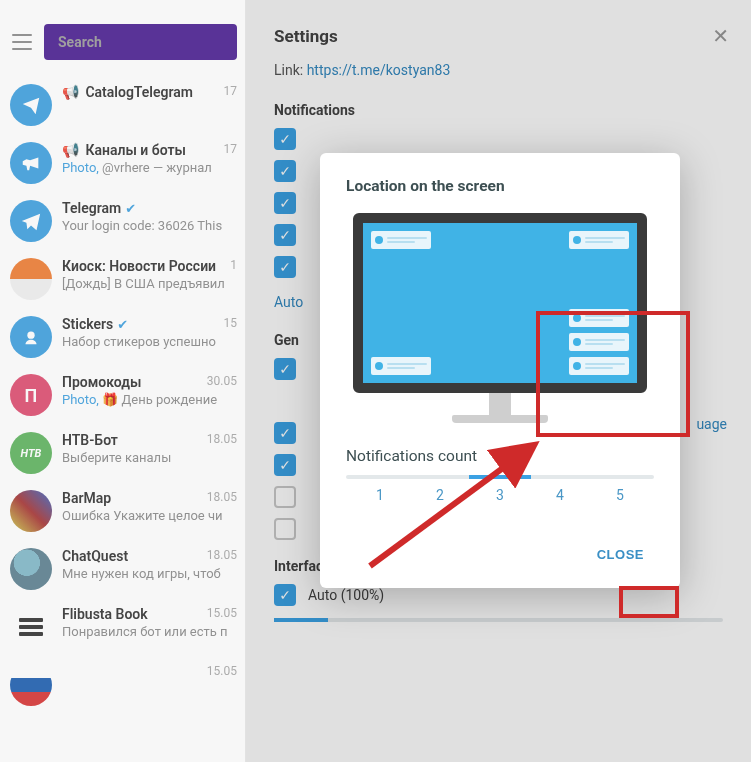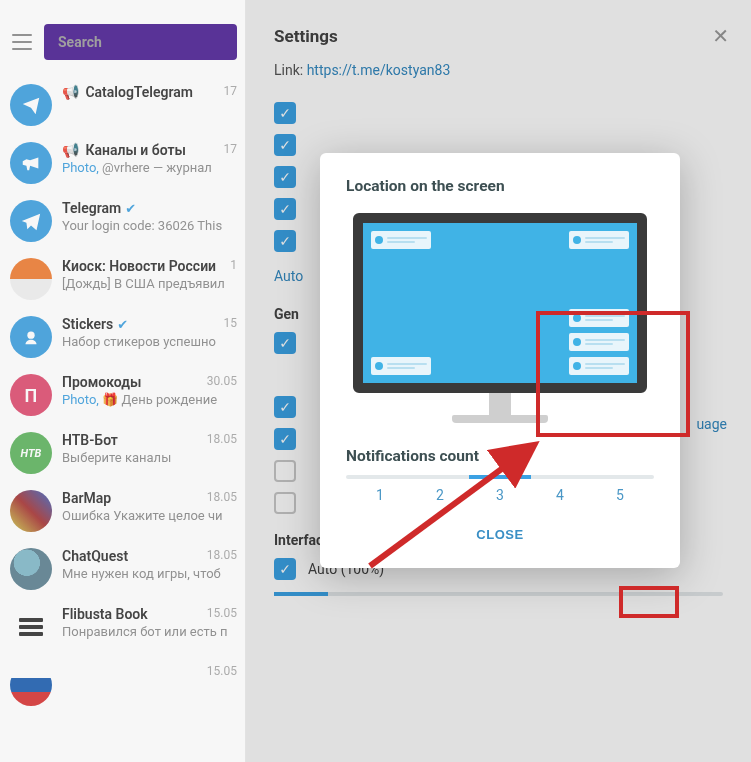--- a/index.html
+++ b/index.html
@@ -99,27 +99,27 @@
   width: 60px; height: 18px; background: #e8f5fb; border-radius: 2px;
   display: flex; align-items: center; gap: 4px; padding: 0 4px;
 }
 .note::before { content: ""; width: 8px; height: 8px; background: #40b3e6; border-radius: 50%; flex: none; }
 .note .lines { flex: 1; display: flex; flex-direction: column; gap: 2px; }
 .note .lines span { height: 2px; background: #b8dff0; border-radius: 1px; }
 .note .lines span:nth-child(2) { width: 70%; }
 .stand-neck { width: 22px; height: 22px; background: #cfcfcf; margin: 0 auto; }
 .stand-base { width: 96px; height: 8px; background: #cfcfcf; margin: 0 auto; border-radius: 2px 2px 4px 4px; }
 
-.count-title { font-size: 15.5px; font-weight: 700; color: #3d4f52; margin: 4px 0 10px 0; }
+.count-title { font-size: 15.5px; font-weight: 400; color: #3d4f52; margin: 4px 0 10px 0; }
 .segbar { height: 4px; background: #e3e8ea; position: relative; border-radius: 2px; margin-bottom: 8px; }
 .segbar .seg { position: absolute; top: 0; height: 4px; background: #3ba1e3; }
 .counts { display: flex; justify-content: space-between; padding: 0 4px; }
 .counts span { color: #4a97c6; font-size: 14px; width: 20%; text-align: center; cursor: pointer; }
 
-.modal-footer { display: flex; justify-content: center; margin-top: 16px; }
+.modal-footer { display: flex; justify-content: flex-end; margin-top: 36px; }
 .close-btn { color: #3a8fc5; font-weight: 600; letter-spacing: 0.5px; font-size: 13px; padding: 8px 10px; background: none; border: none; cursor: pointer; }
 
 
 .anno-box { position: absolute; border: 4px solid #cf2a2a; z-index: 50; }
 .arrow { position: absolute; z-index: 50; }
 
 
 .av-stickers { background: #3ba1e3; }
 .av-telegram { background: #3ba1e3; }
 .av-catalog { background: #3ba1e3; }
@@ -287,20 +287,21 @@
   <div class="settings-header">
     <div class="settings-title">Settings</div>
     <div class="close-x">✕</div>
   </div>
   <div class="settings-content">
     <div class="linkrow">
       <span>Link:</span>
       <a href="#">https://t.me/kostyan83</a>
     </div>
 
+    <div class="section-h">Notifications</div>
     <div class="cbrow">
         <div class="cb">✓</div>
       </div>
     <div class="cbrow">
         <div class="cb">✓</div>
       </div>
     <div class="cbrow">
         <div class="cb">✓</div>
       </div>
     <div class="cbrow">

